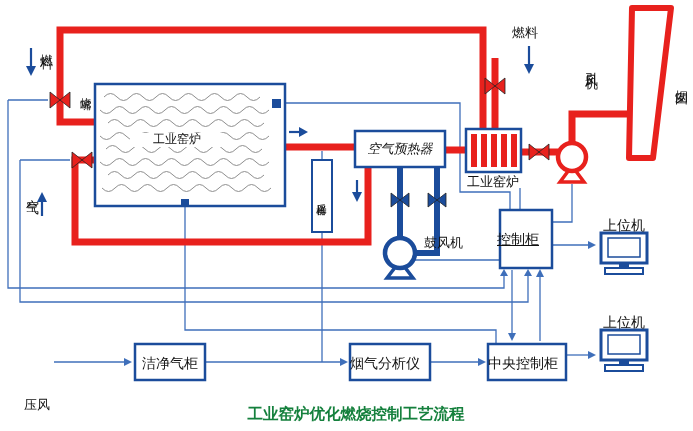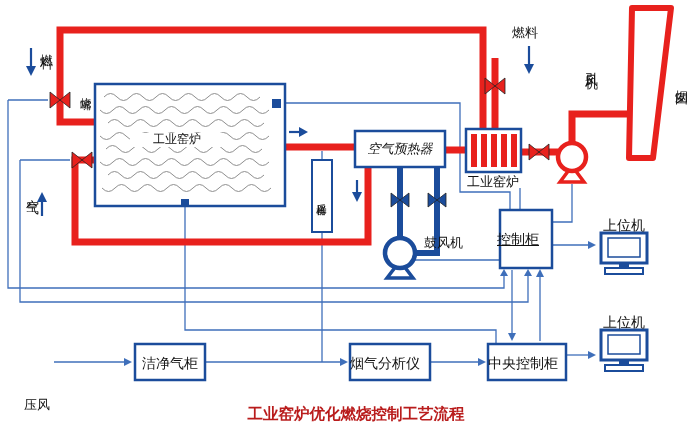--- a/index.html
+++ b/index.html
@@ -3,21 +3,21 @@
 <meta charset="utf-8">
 <style>
   html,body{margin:0;padding:0;background:#fff;}
   #stage{position:relative;width:693px;height:431px;background:#fff;overflow:hidden;
          font-family:"Liberation Sans","DejaVu Sans",sans-serif;color:#111;}
   #diagram-svg{position:absolute;left:0;top:0;}
   .lbl{position:absolute;font-size:13px;line-height:1.15;color:#111;white-space:nowrap;}
   .vtext{writing-mode:vertical-rl;text-orientation:upright;letter-spacing:2px;white-space:normal;}
   .ctr{text-align:center;white-space:nowrap;}
   .boxlbl{font-size:14px;text-align:center;}
-  .title{font-size:15.5px;font-weight:bold;color:#b91c1c;}
+  .title{font-size:15.5px;font-weight:bold;color:#15803d;}
   
   .pipe-red{stroke:var(--pipe-red);stroke-width:7;fill:none;}
   .pipe-blue{stroke:var(--pipe-blue);stroke-width:6;fill:none;}
   .sig{stroke:var(--signal-blue);stroke-width:1.3;fill:none;}
   .sig-arrow{fill:var(--signal-blue);stroke:none;}
   .box{fill:#fff;stroke:var(--pipe-blue);stroke-width:2.5;}
   .thinbox{fill:#fff;stroke:var(--pipe-blue);stroke-width:2;}
   .valve-red{fill:var(--pipe-red);stroke:#222;stroke-width:0.8;}
   .valve-blue{fill:var(--pipe-blue);stroke:#222;stroke-width:0.8;}
   .red-outline{stroke:var(--pipe-red);fill:#fff;}

